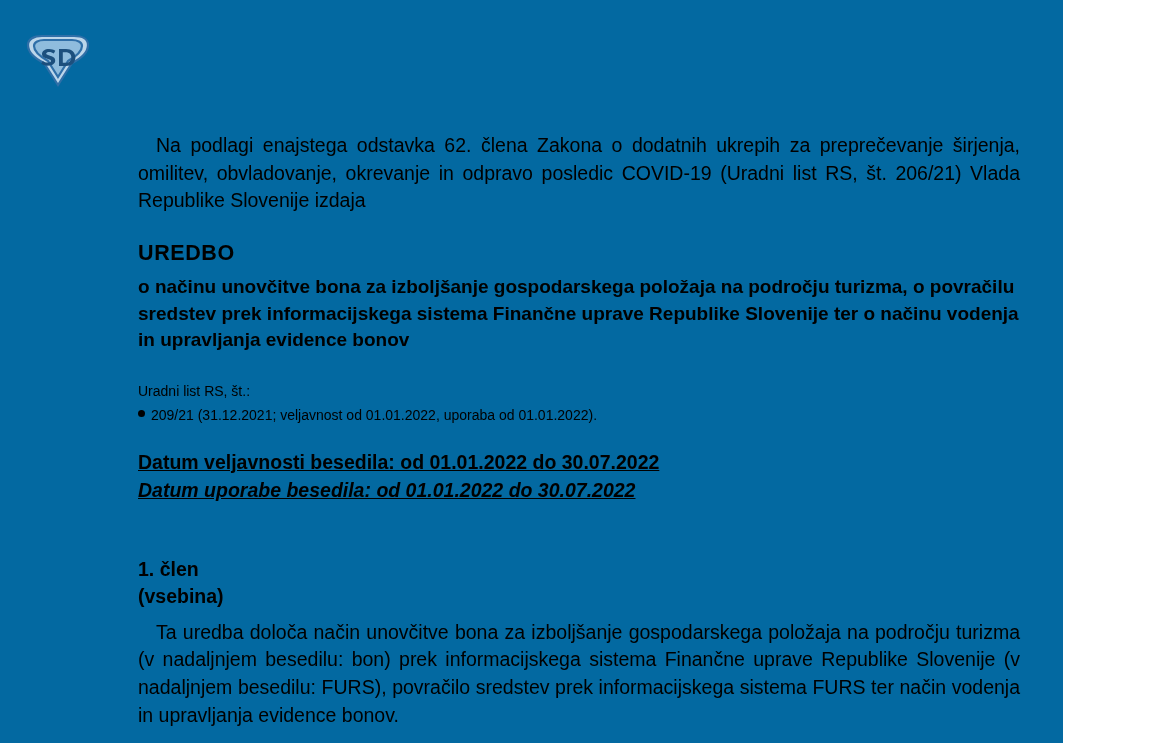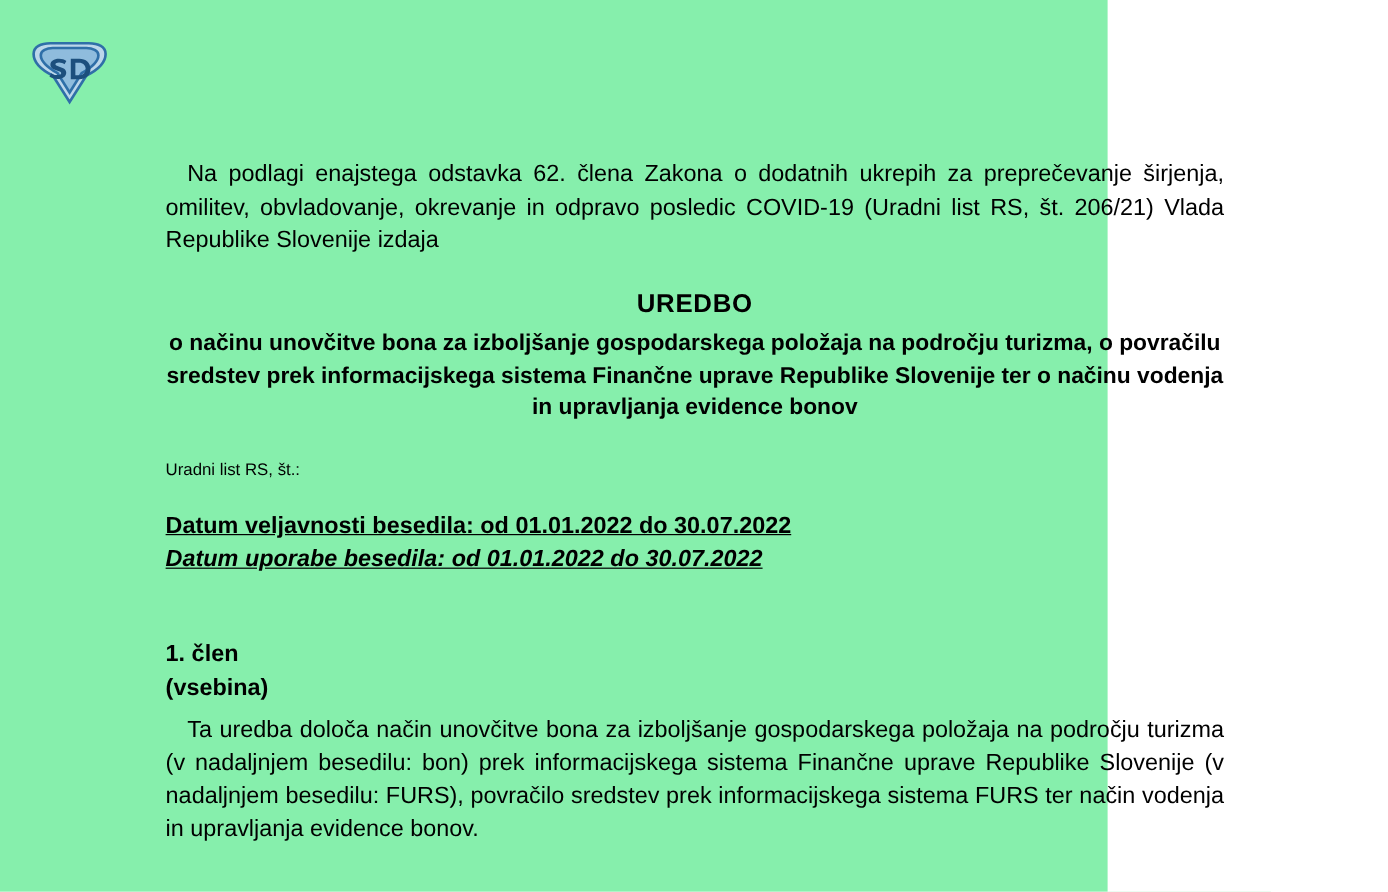--- a/index.html
+++ b/index.html
@@ -9,23 +9,23 @@
   }
   body {
     width: 1157px;
     height: 743px;
     overflow: hidden;
     font-family: "Liberation Sans", sans-serif;
     color: #000000;
   }
   .page {
     position: relative;
-    width: 923px;
+    width: 1063px;
     height: 743px;
-    background: #86efac;
+    background: #0369a1;
   }
   .logo {
     position: absolute;
     left: 22px;
     top: 33px;
     width: 72px;
     height: 58px;
   }
   .content {
     position: absolute;
@@ -36,21 +36,21 @@
   .intro {
     font-size: 19.5px;
     line-height: 1.42;
     text-align: justify;
     text-justify: inter-word;
     text-indent: 18px;
     margin: 0;
   }
   .title-block {
     margin-top: 26px;
-    text-align: center;
+    text-align: left;
     font-weight: bold;
   }
   .title-main {
     font-size: 21.5px;
     letter-spacing: 0.6px;
     margin-bottom: 8px;
   }
   .title-sub {
     font-size: 19px;
     line-height: 1.4;
@@ -129,20 +129,24 @@
 
     <p class="intro">Na podlagi enajstega odstavka 62. člena Zakona o dodatnih ukrepih za preprečevanje širjenja, omilitev, obvladovanje, okrevanje in odpravo posledic COVID-19 (Uradni list RS, št. 206/21) Vlada Republike Slovenije izdaja</p>
 
     <div class="title-block">
       <div class="title-main">UREDBO</div>
       <div class="title-sub">o načinu unovčitve bona za izboljšanje gospodarskega položaja na področju turizma, o povračilu sredstev prek informacijskega sistema Finančne uprave Republike Slovenije ter o načinu vodenja in upravljanja evidence bonov</div>
     </div>
 
     <div class="ul-block">
       <p class="ul-label">Uradni list RS, št.:</p>
+      <div class="bullet-row">
+        <span class="bullet-dot"></span>
+        <span>209/21 (31.12.2021; veljavnost od 01.01.2022, uporaba od 01.01.2022).</span>
+      </div>
     </div>
 
     <div class="dates">
       <div class="first">Datum veljavnosti besedila: od 01.01.2022 do 30.07.2022</div>
       <div class="second">Datum uporabe besedila: od 01.01.2022 do 30.07.2022</div>
     </div>
 
     <div class="article">
       <div>1. člen</div>
       <div>(vsebina)</div>

